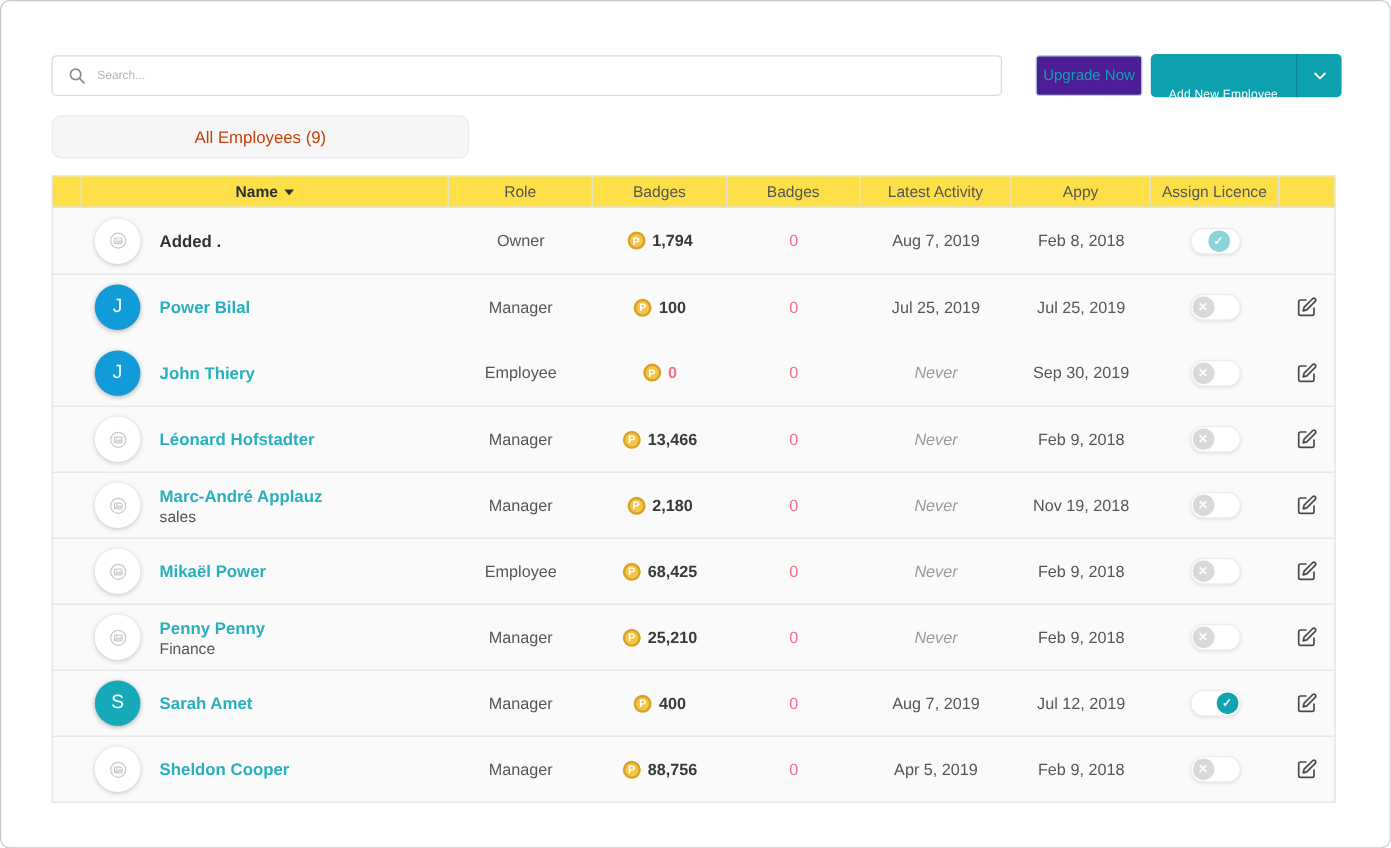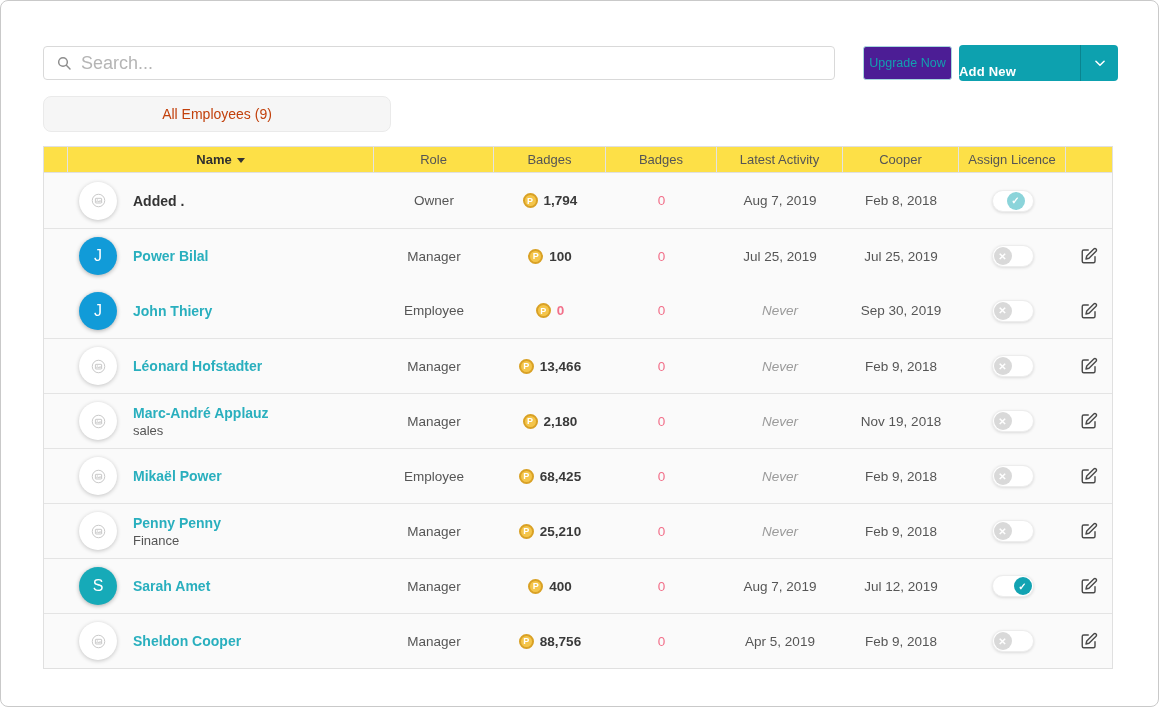--- a/index.html
+++ b/index.html
@@ -10,40 +10,40 @@
   }
 
   
   .search-box {
     position:absolute; left:42px; top:45px; width:792px; height:34px;
     border:1px solid #d9d9d9; border-radius:4px; background:#fff;
     display:flex; align-items:center; padding:0 12px; gap:9px;
   }
   .search-box svg { flex:0 0 auto; }
   .search-input {
-    border:none; outline:none; flex:1; font-size:18px; color:#555;
+    border:none; outline:none; flex:1; font-size:10px; color:#555;
     font-family:"Liberation Sans", sans-serif; background:transparent;
   }
   .search-input::placeholder { color:#b5b5b5; }
 
   .btn-upgrade {
     position:absolute; left:862px; top:45px; width:89px; height:34px;
     background:#4c1d95; border:1px solid #a8d8de; border-radius:3px;
     color:#12a1b0; font-size:12.5px; cursor:pointer;
     font-family:"Liberation Sans", sans-serif;
   }
   .btn-add {
     position:absolute; left:958px; top:44px; width:159px; height:36px;
     background:#0da1af; border:none; border-radius:4px; color:#fff;
     display:flex; align-items:stretch; cursor:pointer; padding:0;
     font-family:"Liberation Sans", sans-serif;
   }
   .btn-add .lbl {
     flex:1; display:flex; align-items:center; justify-content:center;
-    font-size:13px; font-weight:bold; letter-spacing:.2px;margin-top:32px;
+    font-size:10px; font-weight:normal; letter-spacing:.2px;margin-top:32px;
   }
   .btn-add .caret {
     flex:0 0 38px; display:flex; align-items:center; justify-content:center;
     border-left:1px solid rgba(0,0,0,.18);
   }
 
   .tab-all {
     position:absolute; left:42px; top:95px; width:348px; height:36px;
     background:#f6f6f6; border:1px solid #eaeaea; border-radius:8px;
     display:flex; align-items:center; justify-content:center;
@@ -141,21 +141,21 @@
   <div class="tab-all">All Employees (9)</div>
 
   <div class="table">
     <div class="grid-row thead" id="thead">
         <div class="th"></div>
         <div class="th name-th">Name<span class="sort-caret"></span></div>
         <div class="th">Role</div>
         <div class="th">Badges</div>
         <div class="th">Badges</div>
         <div class="th">Latest Activity</div>
-        <div class="th">Cooper</div>
+        <div class="th">Appy</div>
         <div class="th">Assign Licence</div>
         <div class="th"></div>
       </div>
     <div id="tbody">
         <div class="grid-row row first">
           <div class="cell c-check"></div>
           <div class="cell c-name">
             <span class="avatar">
               <svg width="15" height="15" viewBox="0 0 24 24" fill="none" stroke="#c9c9c9" stroke-width="1.6">
                 <circle cx="12" cy="12" r="10"></circle>

